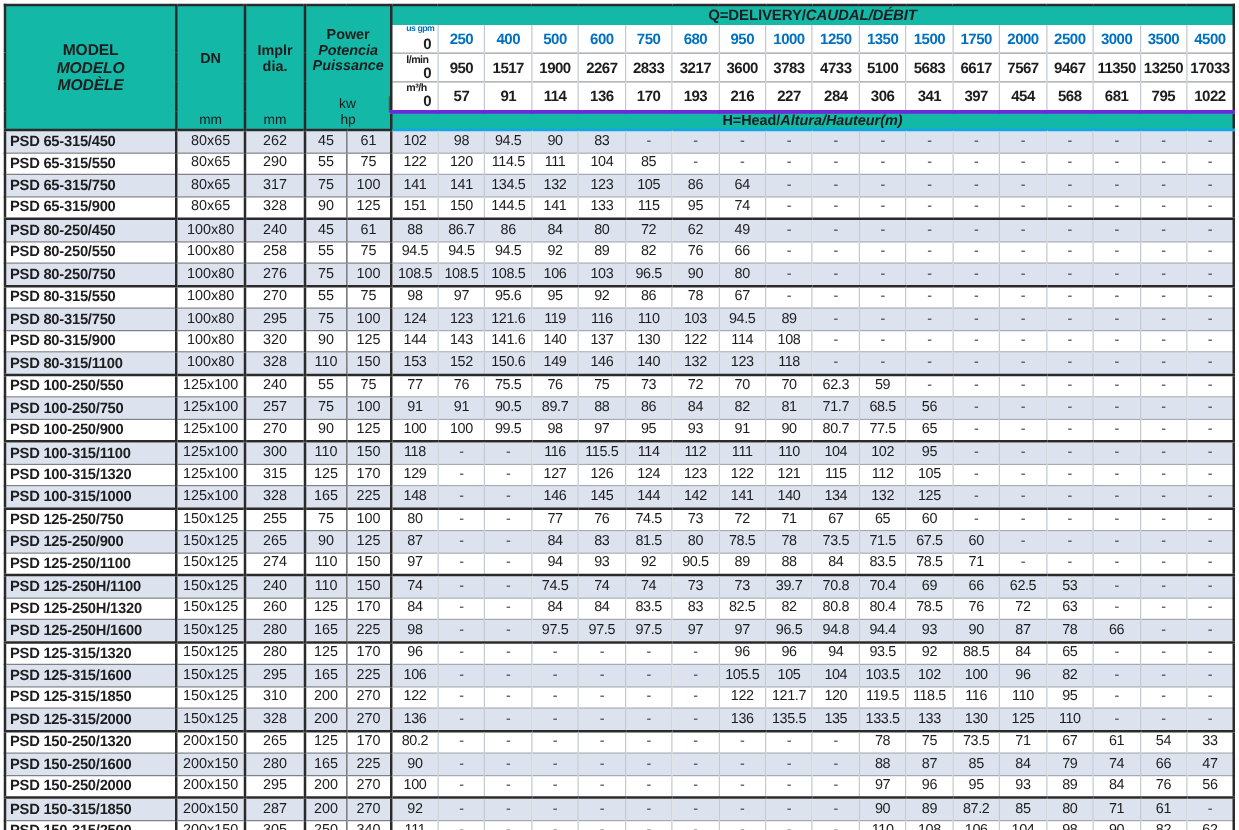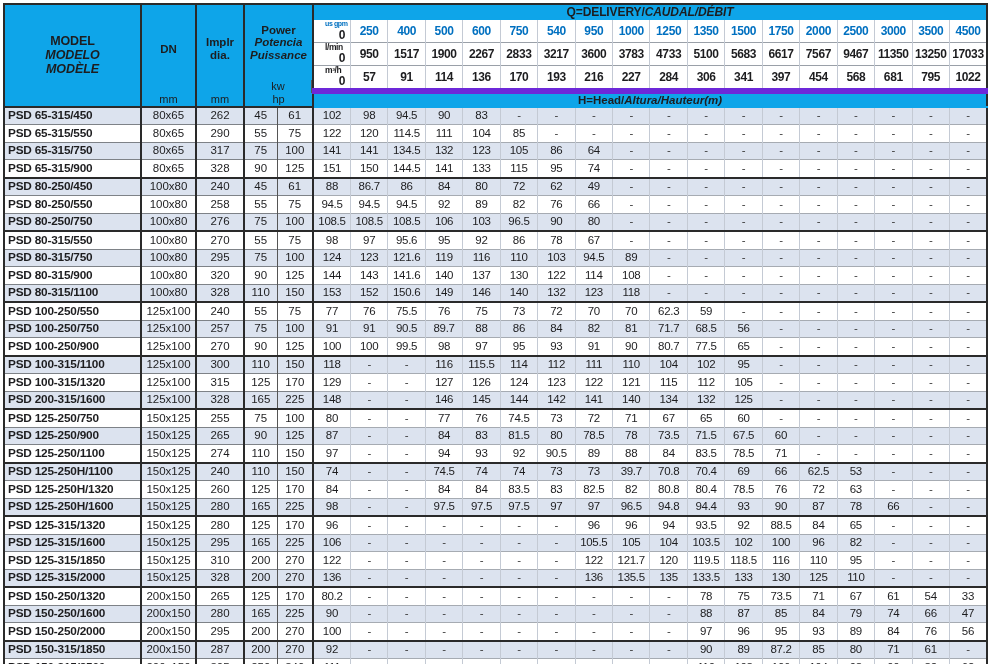--- a/index.html
+++ b/index.html
@@ -2,40 +2,40 @@
 <html><head>
 <meta charset="utf-8">
 <style>
   html,body{margin:0;padding:0;background:#fff;}
   body{padding:3px;font-family:"Liberation Sans","DejaVu Sans",sans-serif;color:#1d1d1f;}
   table{width:985px;height:658px;border-collapse:collapse;table-layout:fixed;
         border:2px solid #2a2a2a;background:#fff;}
   col.w-model{width:137px}col.w-dn{width:55px}col.w-dia{width:48px}col.w-kw{width:33px}col.w-hp{width:36px}
 
   
-  thead th{padding:0;font-weight:bold;vertical-align:middle;background:#0ea5e9;margin-left:24px;}
+  thead th{padding:0;font-weight:bold;vertical-align:middle;background:#14b8a6;margin-left:24px;}
   tr.r-q{height:16px}tr.r-gpm{height:17px}tr.r-lmin{height:17px}tr.r-m3h{height:17px}tr.r-h{height:15px}
   .c-model{border-right:2px solid #2a2a2a;}
   .c-dn{border-right:2px solid #2a2a2a;}
   .c-dia{border-right:2px solid #2a2a2a;}
   .c-kw{border-right:1px solid #555;margin-left:40px;}
   .c-hp{border-right:2px solid #2a2a2a;}
   .stack{display:flex;flex-direction:column;height:100%;}
   .stack .mid{margin:auto;}
   .stack .unitrow{margin-top:0;}
   .b{font-weight:bold;font-style:normal;}
   .bi{font-weight:bold;font-style:italic;}
   .mh{font-size:12.5px;line-height:14px;text-align:center;letter-spacing:-0.1px;}
   .hl{font-size:11.5px;line-height:12.5px;text-align:center;}
   .unit{font-size:11px;font-weight:normal;text-align:center;line-height:13px;}
   .kwhp{display:flex;font-weight:normal;font-size:11px;line-height:13px;flex-direction:column;}
   .kwhp span{flex:1;text-align:center;}
   .kwhp span:first-child{border-right:1px solid #555;}
   .qtitle{font-size:12px;letter-spacing:-0.1px;text-align:center;vertical-align:bottom;padding-bottom:1px;}
-  .htitle{font-size:11.5px;text-align:center;border-top:6px solid #6d28d9;vertical-align:middle;}
+  .htitle{font-size:11.5px;text-align:center;border-top:3px solid #6d28d9;vertical-align:middle;}
 
   
   .f-cell{font-weight:bold;font-size:12px;text-align:center;padding:0;
           border-left:1px solid #c4cad4;letter-spacing:-0.4px;white-space:nowrap;overflow:hidden;}
   tr.r-lmin .f-cell,tr.r-m3h .f-cell{border-top:1px solid #9aa0a8;}
   .num-blue{color:#0070c0;}
   .num-black{color:#1d1d1f;}
   .unitcell{display:table-cell;}
   .unitcell .ulabel{float:left;color:#1d1d1f;font-weight:bold;font-size:8.5px;line-height:8px;padding-left:11px;text-align:left;}
   .unitcell .ulabel.blue{color:#0070c0;}
@@ -112,21 +112,21 @@
     <tr class="r-gpm" id="gpm-row">
         <td class="f-cell num-blue unitcell">
           <span class="ulabel blue wrap">us gpm</span>
           <span class="uzero">0</span>
         </td>
         <td class="f-cell num-blue">250</td>
         <td class="f-cell num-blue">400</td>
         <td class="f-cell num-blue">500</td>
         <td class="f-cell num-blue">600</td>
         <td class="f-cell num-blue">750</td>
-        <td class="f-cell num-blue">540</td>
+        <td class="f-cell num-blue">680</td>
         <td class="f-cell num-blue">950</td>
         <td class="f-cell num-blue">1000</td>
         <td class="f-cell num-blue">1250</td>
         <td class="f-cell num-blue">1350</td>
         <td class="f-cell num-blue">1500</td>
         <td class="f-cell num-blue">1750</td>
         <td class="f-cell num-blue">2000</td>
         <td class="f-cell num-blue">2500</td>
         <td class="f-cell num-blue">3000</td>
         <td class="f-cell num-blue">3500</td>
@@ -577,21 +577,21 @@
         <td class="c-head">112</td>
         <td class="c-head">105</td>
         <td class="c-head dash">-</td>
         <td class="c-head dash">-</td>
         <td class="c-head dash">-</td>
         <td class="c-head dash">-</td>
         <td class="c-head dash">-</td>
         <td class="c-head dash">-</td>
       </tr>
       <tr>
-        <td class="c-model model">PSD 200-315/1600</td>
+        <td class="c-model model">PSD 100-315/1000</td>
         <td class="c-dn">125x100</td>
         <td class="c-dia">328</td>
         <td class="c-kw">165</td>
         <td class="c-hp">225</td>
         <td class="c-head">148</td>
         <td class="c-head dash">-</td>
         <td class="c-head dash">-</td>
         <td class="c-head">146</td>
         <td class="c-head">145</td>
         <td class="c-head">144</td>

